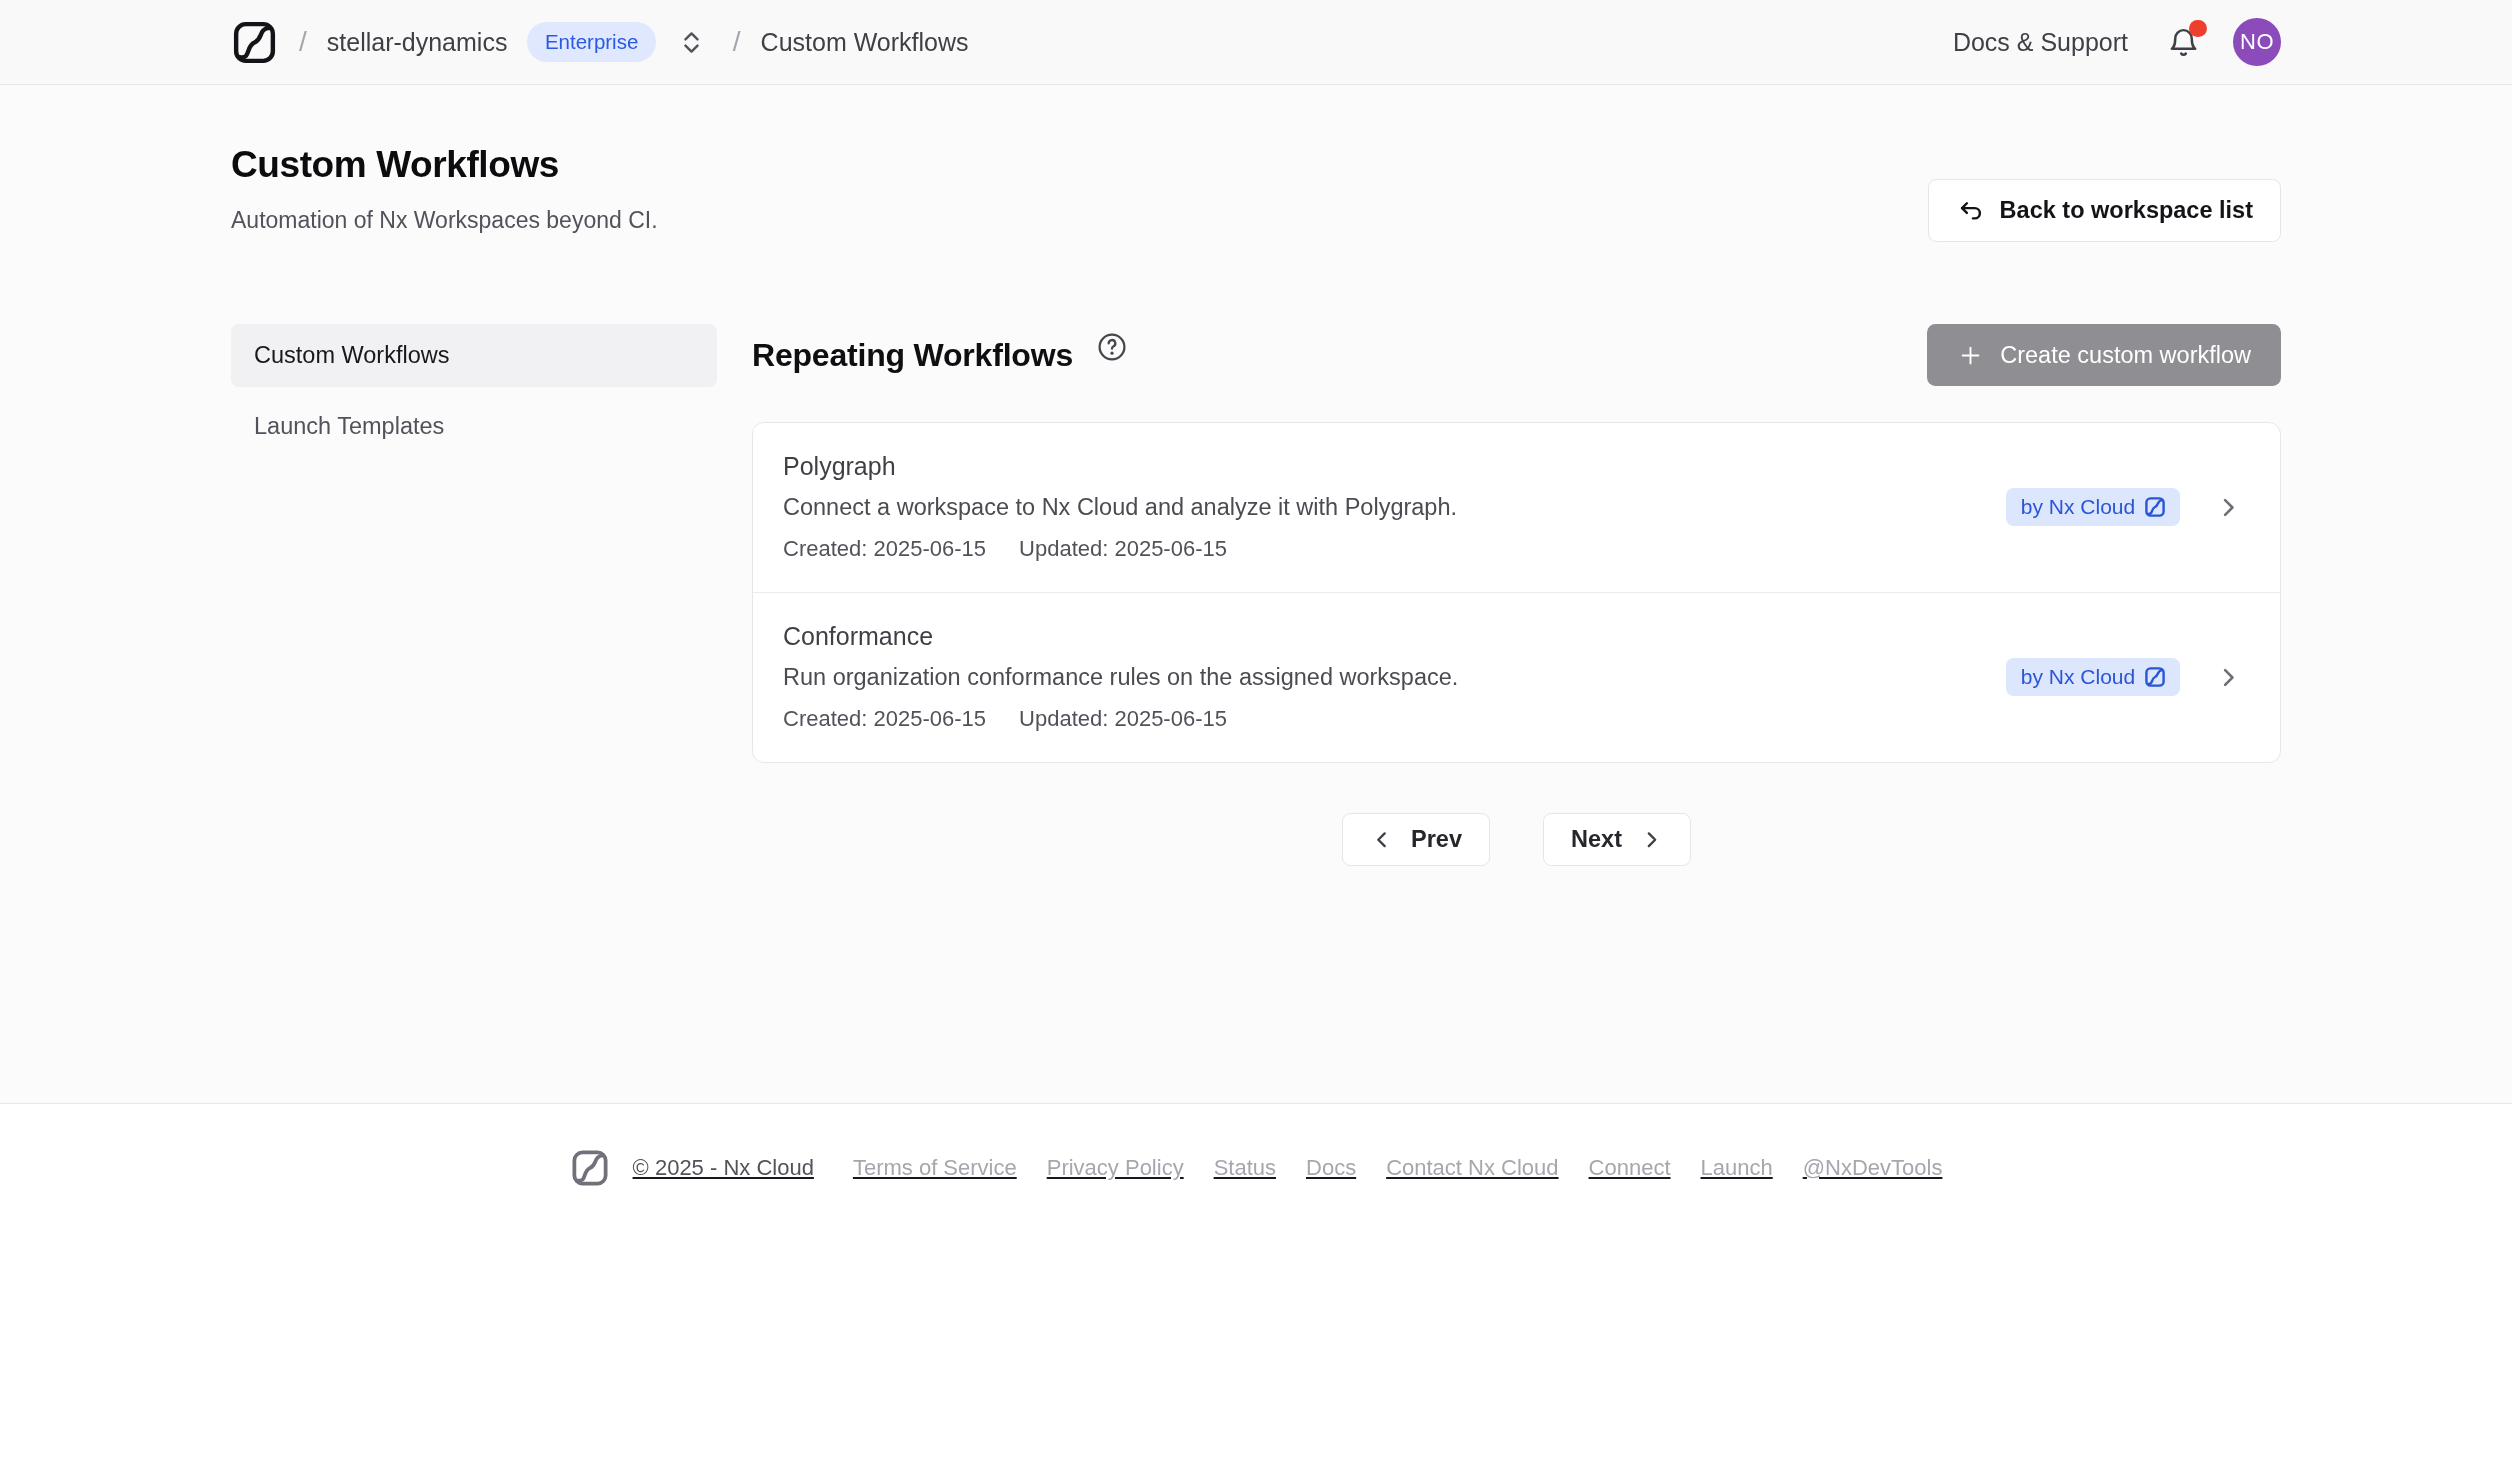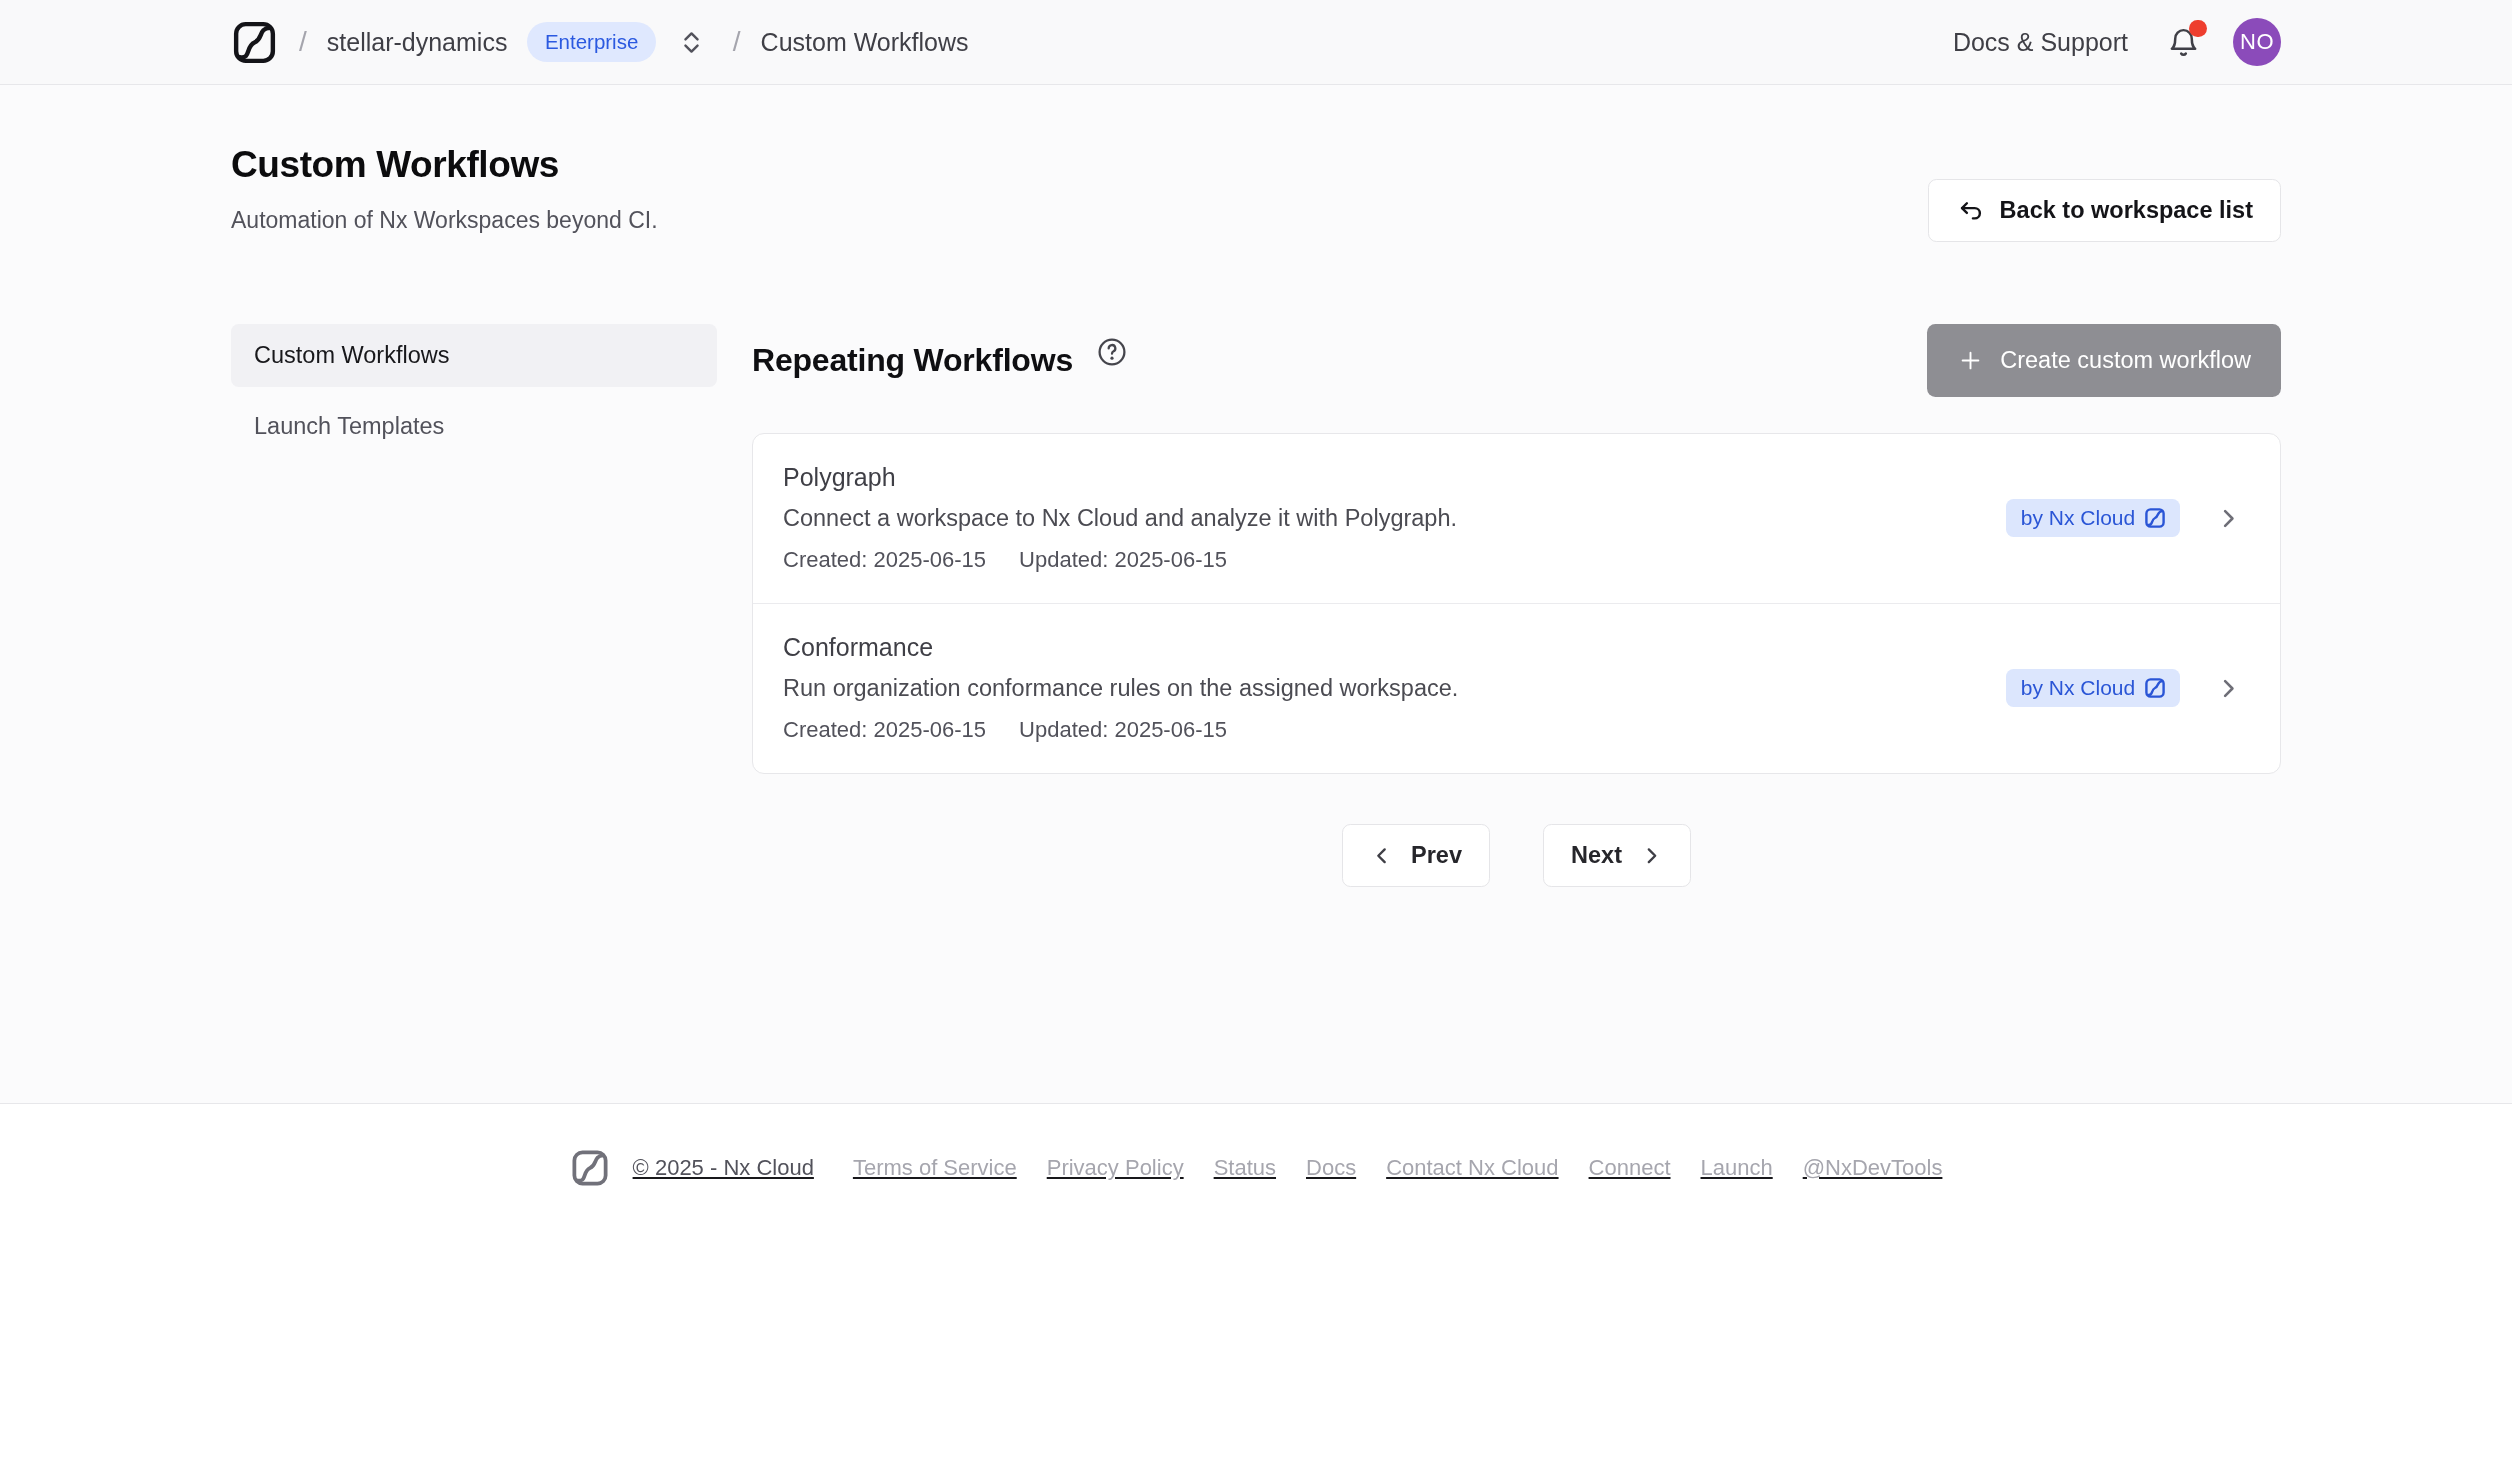--- a/index.html
+++ b/index.html
@@ -79,21 +79,21 @@
   .side-item.active { background: #f1f1f4; color: #18181b; }
 
   .main { flex: 1; margin-left: 35px; }
   .main-head { display: flex; justify-content: space-between; align-items: center; }
   .section-title-wrap { display: flex; align-items: flex-start; }
   .section-title { font-size: 32px; font-weight: 700; color: #0f0f12; letter-spacing: -0.2px; }
   .help-icon { width: 32px; height: 32px; color: #45454c; margin-left: 23px; margin-top: -6px; cursor: pointer; }
   .create-btn {
     display: inline-flex; align-items: center; gap: 16.7px;
     background: #8e8e93; border: none; border-radius: 8.4px;
-    height: 73px; padding: 0 30px;
+    height: 62px; padding: 0 30px;
     font-size: 23.5px; font-weight: 500; color: #ffffff;
     cursor: pointer; font-family: inherit;
   }
   .create-btn svg { width: 27px; height: 27px; }
 
   .cards {
     margin-top: 36px;
     background: #ffffff;
     border: 1.2px solid #e7e7ea;
     border-radius: 12px;
@@ -111,21 +111,21 @@
     font-size: 21px; font-weight: 500;
     padding: 6.8px 14.4px; border-radius: 7.6px;
   }
   .nx-badge svg { width: 22px; height: 22px; }
   .row-chev { width: 27px; height: 27px; color: #6e6e77; margin-left: 35px; flex-shrink: 0; }
 
   .pager { margin-top: 50px; display: flex; justify-content: center; gap: 53px; }
   .pager-btn {
     display: inline-flex; align-items: center; gap: 18px;
     background: #ffffff; border: 1.2px solid #e5e5e8; border-radius: 8.4px;
-    height: 63px; padding: 0 27px;
+    height: 53px; padding: 0 27px;
     font-size: 23.5px; font-weight: 700; color: #26262b;
     cursor: pointer; font-family: inherit;
   }
   .pager-btn svg { width: 23.5px; height: 23.5px; color: #3f3f46; }
 
   
   .footer { background: #ffffff; border-top: 0.8px solid #e7e7ea; padding-top: 44px; text-decoration: underline; }
   .footer .shell { display: flex; align-items: center; justify-content: center; }
   .foot-logo { width: 40px; height: 40px; color: #71717a; margin-right: 23px; }
   .copyright { font-size: 22px; color: #52525b; margin-right: 39px; white-space: nowrap; }

